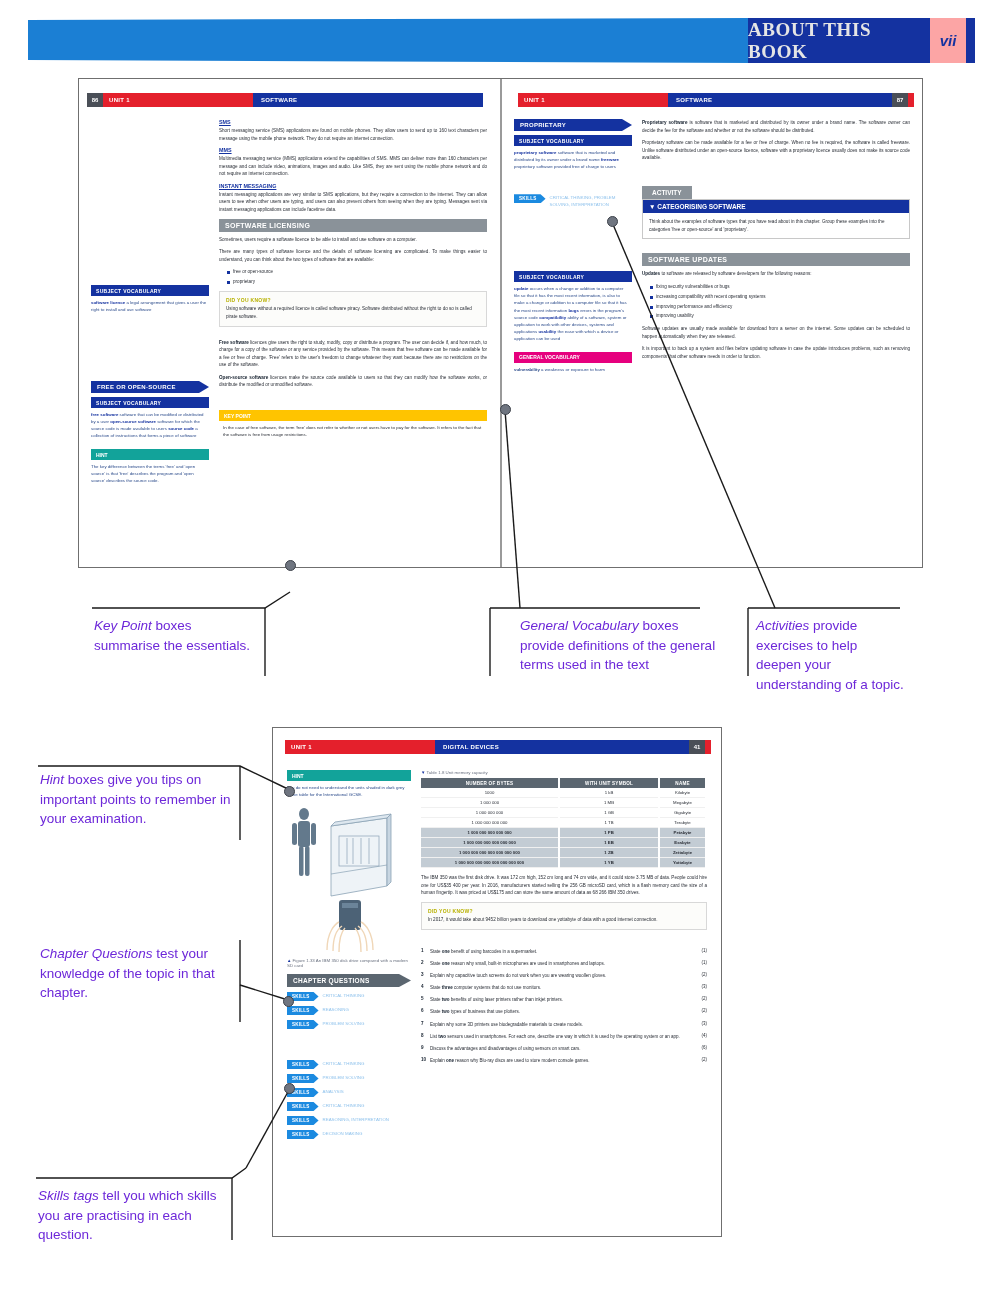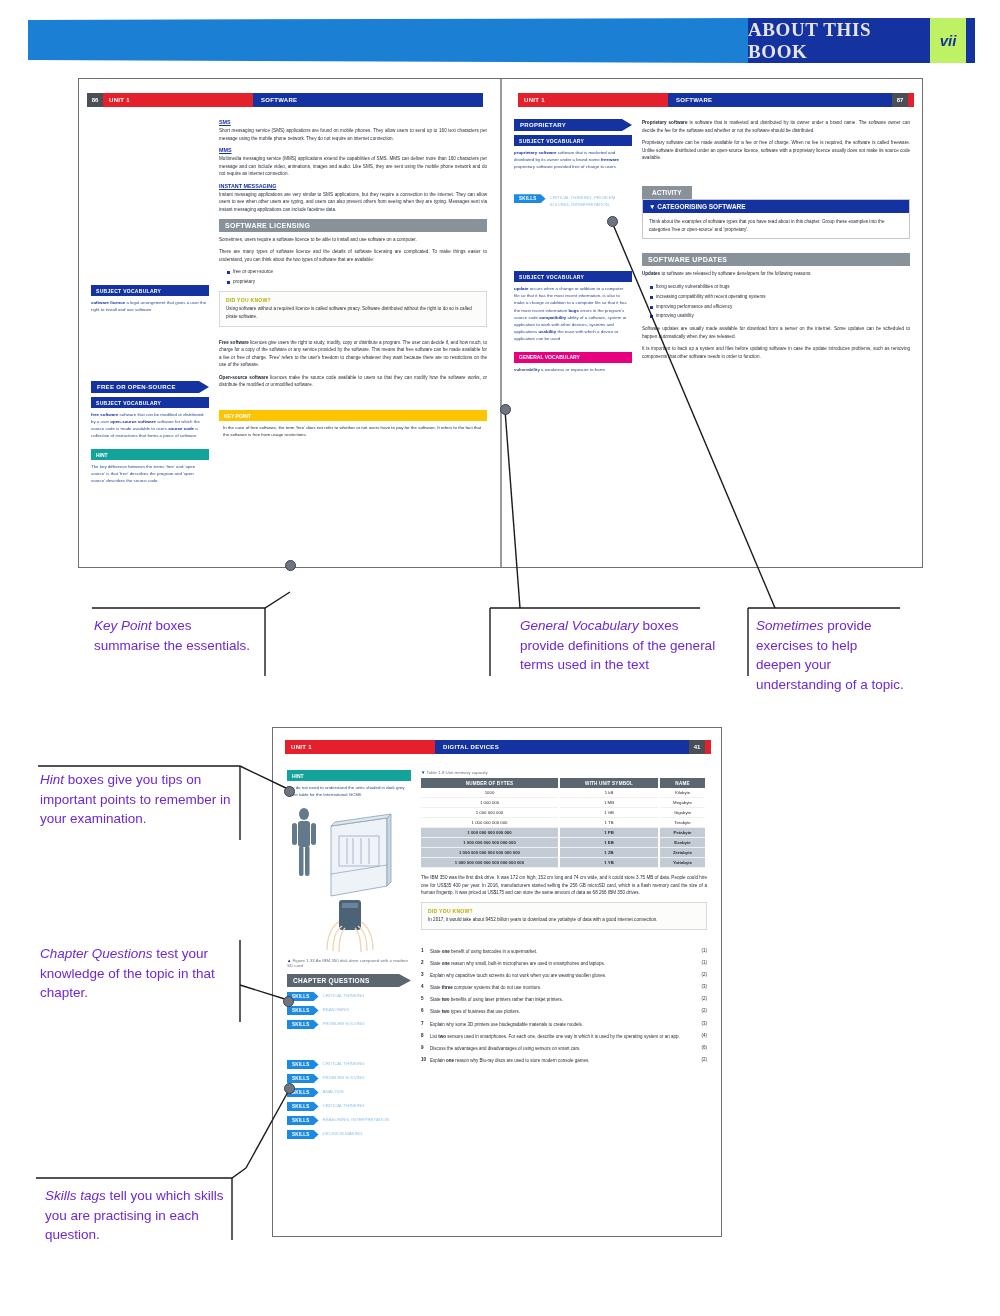--- a/index.html
+++ b/index.html
@@ -23,21 +23,21 @@
     position:absolute; left:748px; top:0; width:182px; height:45px;
     background:#1432a0;
     display:flex; align-items:center; justify-content:flex-end;
     padding-right:14px;
   }
   .banner-title {
     color:#e5e5e5; font-size:19px; font-weight:bold; letter-spacing:0.6px;font-family:Liberation Serif, serif;
   }
   .banner-yellow {
     position:absolute; left:930px; top:0; width:36px; height:45px;
-    background:#bef264;
+    background:#fca5a5;
     display:flex; align-items:center; justify-content:center;
   }
   .banner-page { color:#1432a0; font-size:15px; font-weight:bold; font-style:italic; }
   .banner-edge { position:absolute; left:966px; top:0; width:9px; height:45px; background:#1432a0; }
 
   
   .spread {
     position:absolute; left:78px; top:78px; width:845px; height:490px;
     background:#fff; border:1px solid #6f6f6f;
   }
@@ -367,21 +367,21 @@
 <div class="dot" style="left:500px;top:404px"></div>
 <div class="dot" style="left:607px;top:216px"></div>
 
 <div class="callout" style="left:94px;top:616px;width:160px">
   <i>Key Point</i><span> boxes summarise the essentials.</span>
 </div>
 <div class="callout" style="left:520px;top:616px;width:205px">
   <i>General Vocabulary</i><span> boxes provide definitions of the general terms used in the text</span>
 </div>
 <div class="callout" style="left:756px;top:616px;width:150px">
-  <i>Sometimes</i><span> provide exercises to help deepen your understanding of a topic.</span>
+  <i>Activities</i><span> provide exercises to help deepen your understanding of a topic.</span>
 </div>
 
 <div class="page2">
   <div class="rh" style="left:12px;top:12px;width:426px">
     <div class="rh-unit">UNIT 1</div>
     <div class="rh-topic">DIGITAL DEVICES</div>
     <div class="rh-pagenum">41</div>
     <div class="rh-tail"></div>
   </div>
 
@@ -608,15 +608,15 @@
 <div class="dot" style="left:284px;top:786px"></div>
 <div class="dot" style="left:283px;top:996px"></div>
 <div class="dot" style="left:284px;top:1083px"></div>
 
 <div class="callout" style="left:40px;top:770px;width:205px">
   <i>Hint</i><span> boxes give you tips on important points to remember in your examination.</span>
 </div>
 <div class="callout" style="left:40px;top:944px;width:212px">
   <i>Chapter Questions</i><span> test your knowledge of the topic in that chapter.</span>
 </div>
-<div class="callout" style="left:45px;top:1186px;width:198px">
+<div class="callout" style="left:38px;top:1186px;width:198px">
   <i>Skills tags</i><span> tell you which skills you are practising in each question.</span>
 </div>
 
 </body></html>

